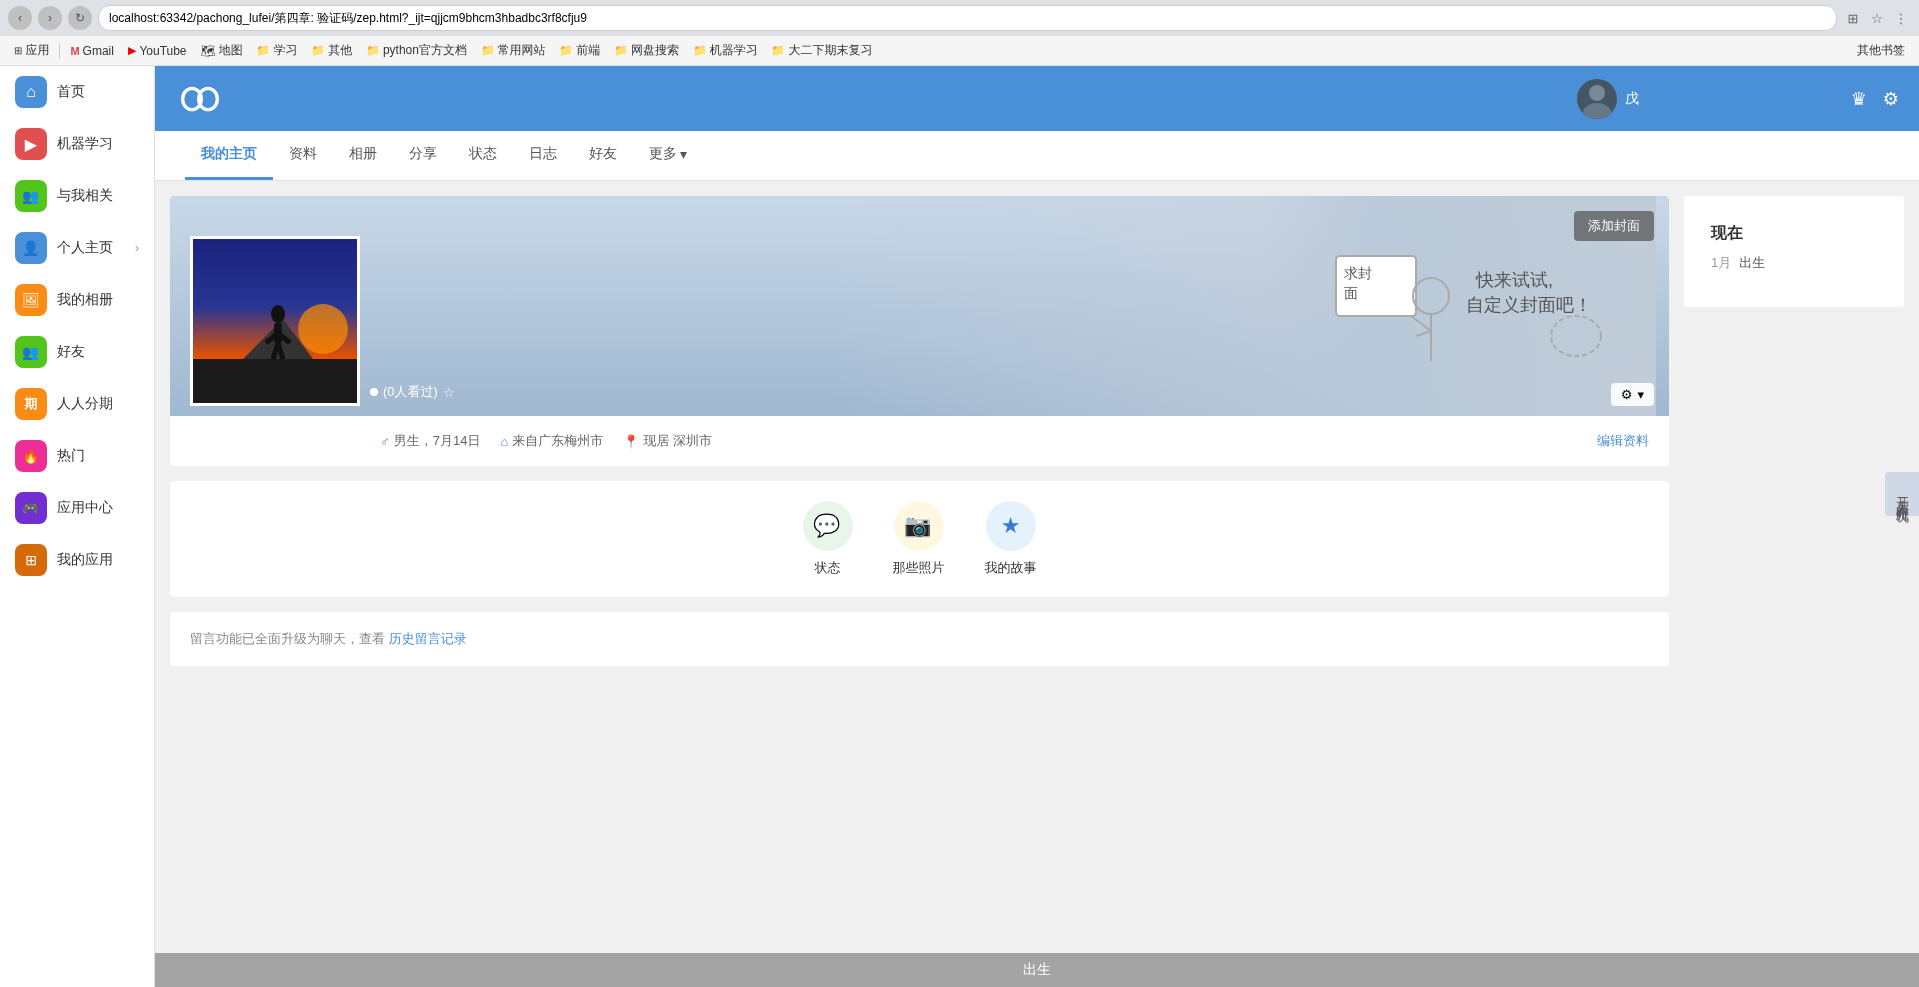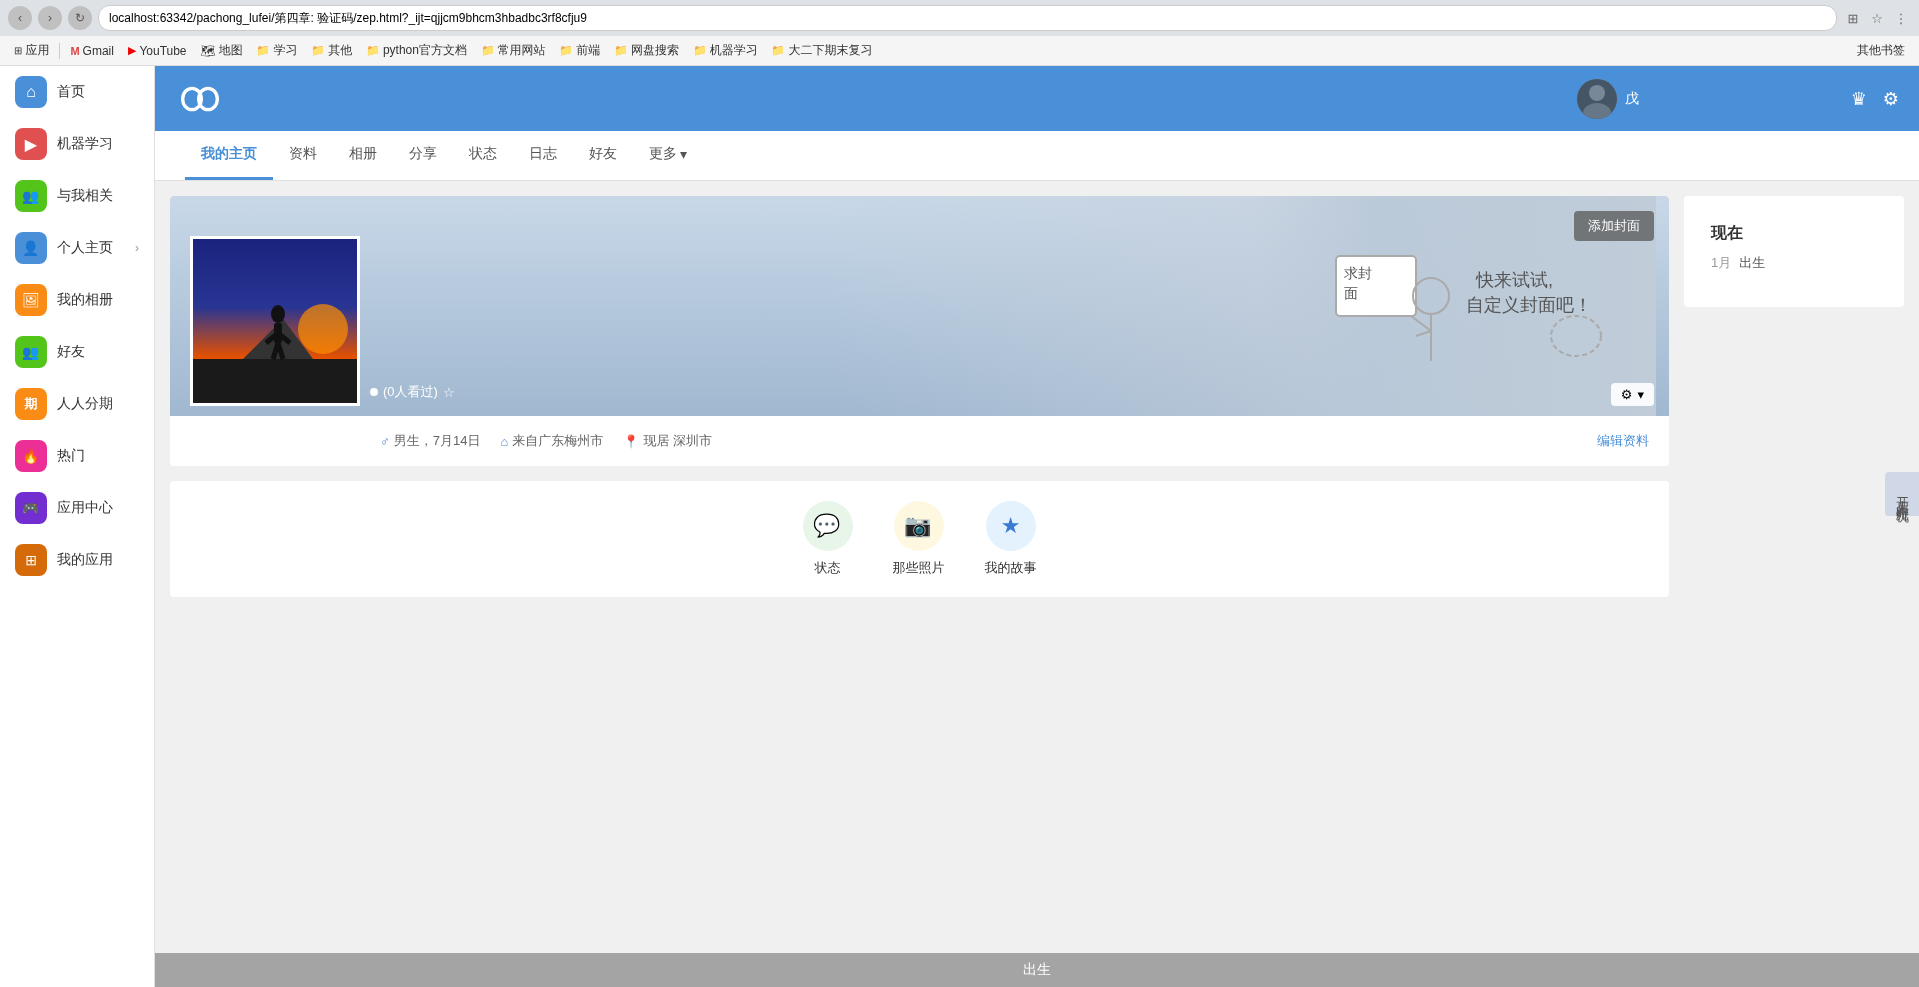--- a/index.html
+++ b/index.html
@@ -673,20 +673,24 @@
             <span class="action-card-label">那些照片</span>
           </div>
           <div class="action-card">
             <div class="action-card-icon" style="background:#e3f2fd;">
               <span class="story-icon">★</span>
             </div>
             <span class="action-card-label">我的故事</span>
           </div>
         </div>
 
+        <div class="message-box">
+          <span>留言功能已全面升级为聊天，查看</span>
+          <span class="message-link">历史留言记录</span>
+        </div>
 
       </div>
 
       <div class="profile-sidebar">
         <div class="sidebar-widget">
           <div class="sidebar-widget-title">现在</div>
           <div class="timeline-item">
             <span class="timeline-month">1月</span>
             <span class="timeline-event">出生</span>
           </div>

